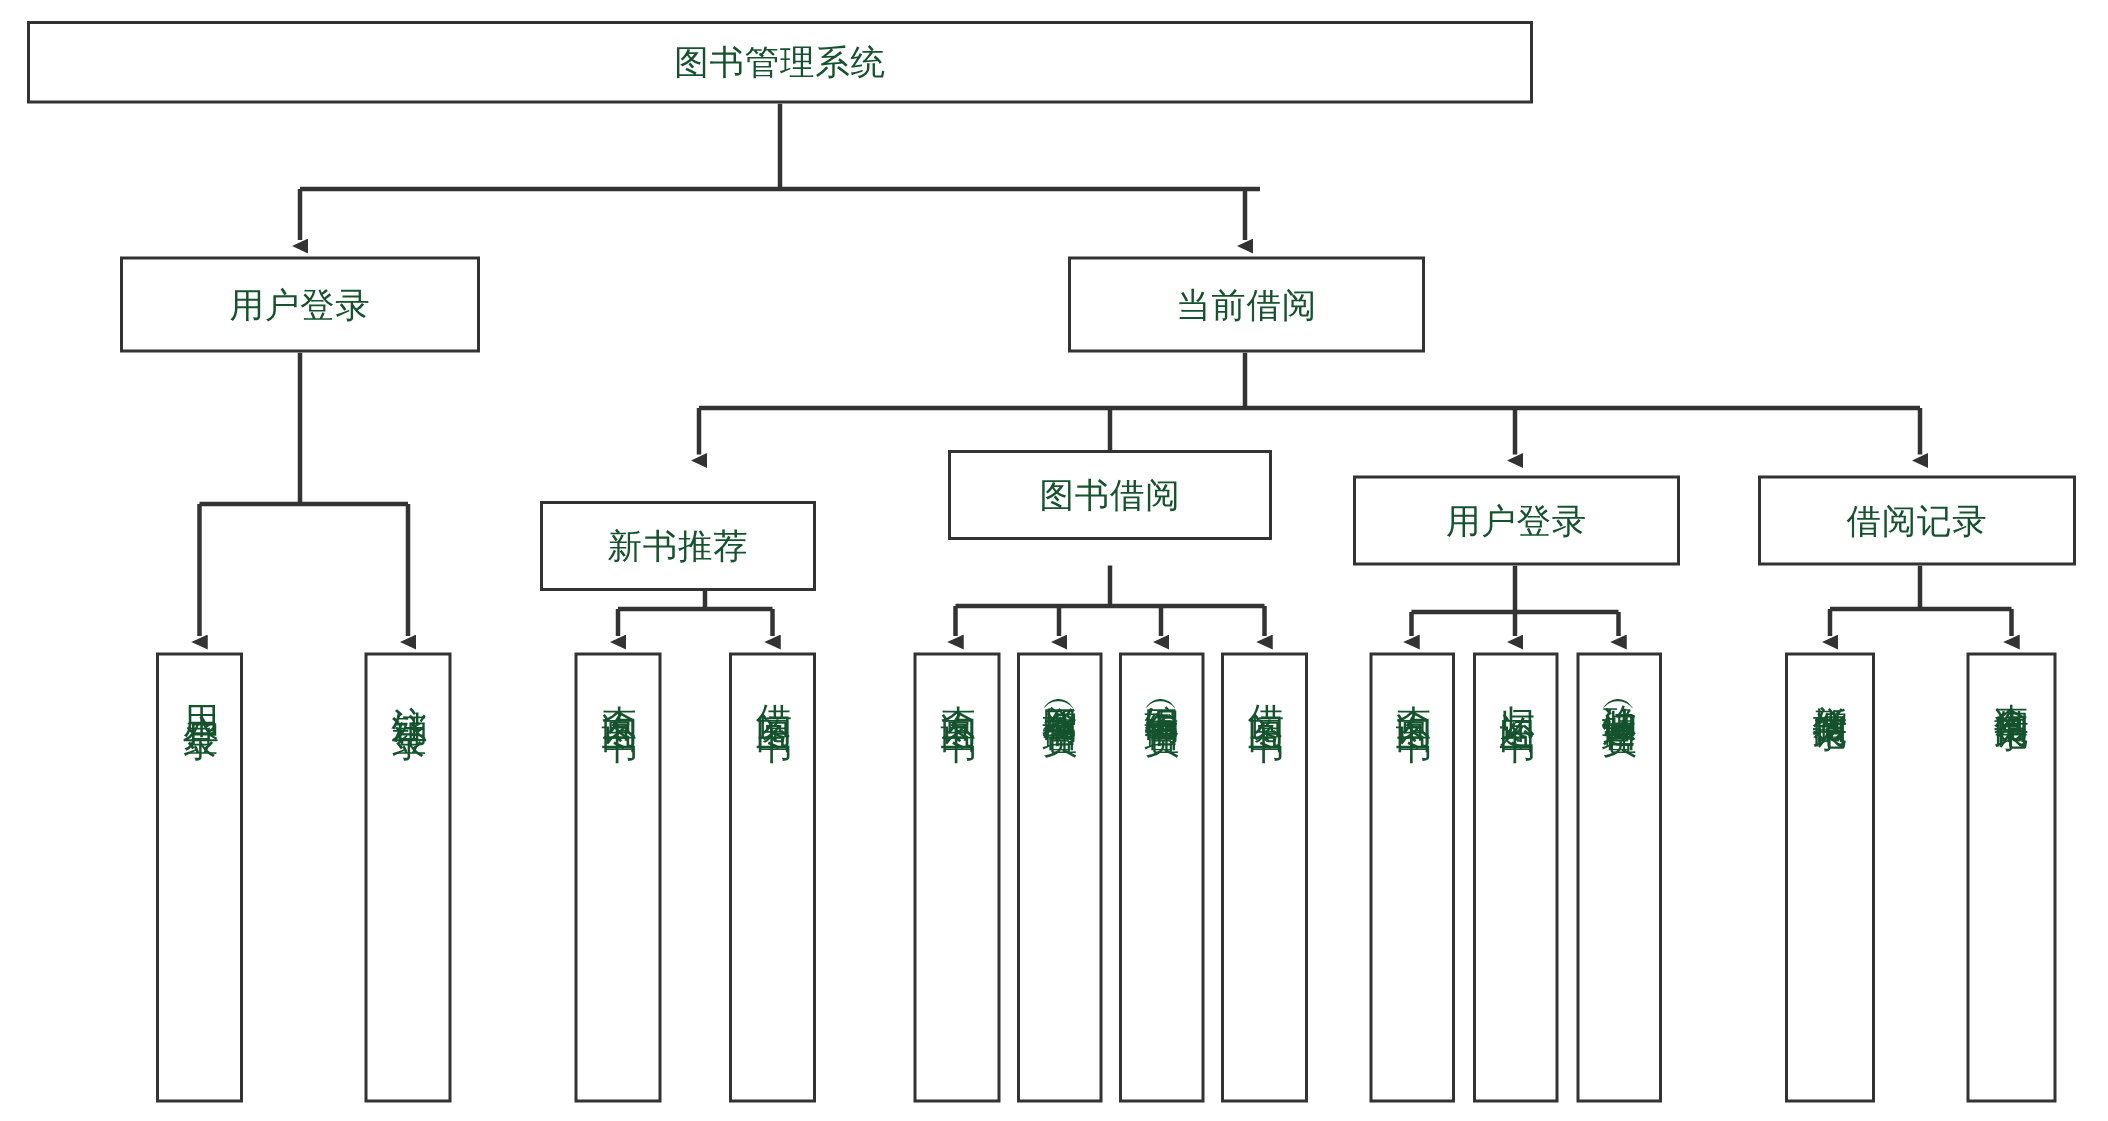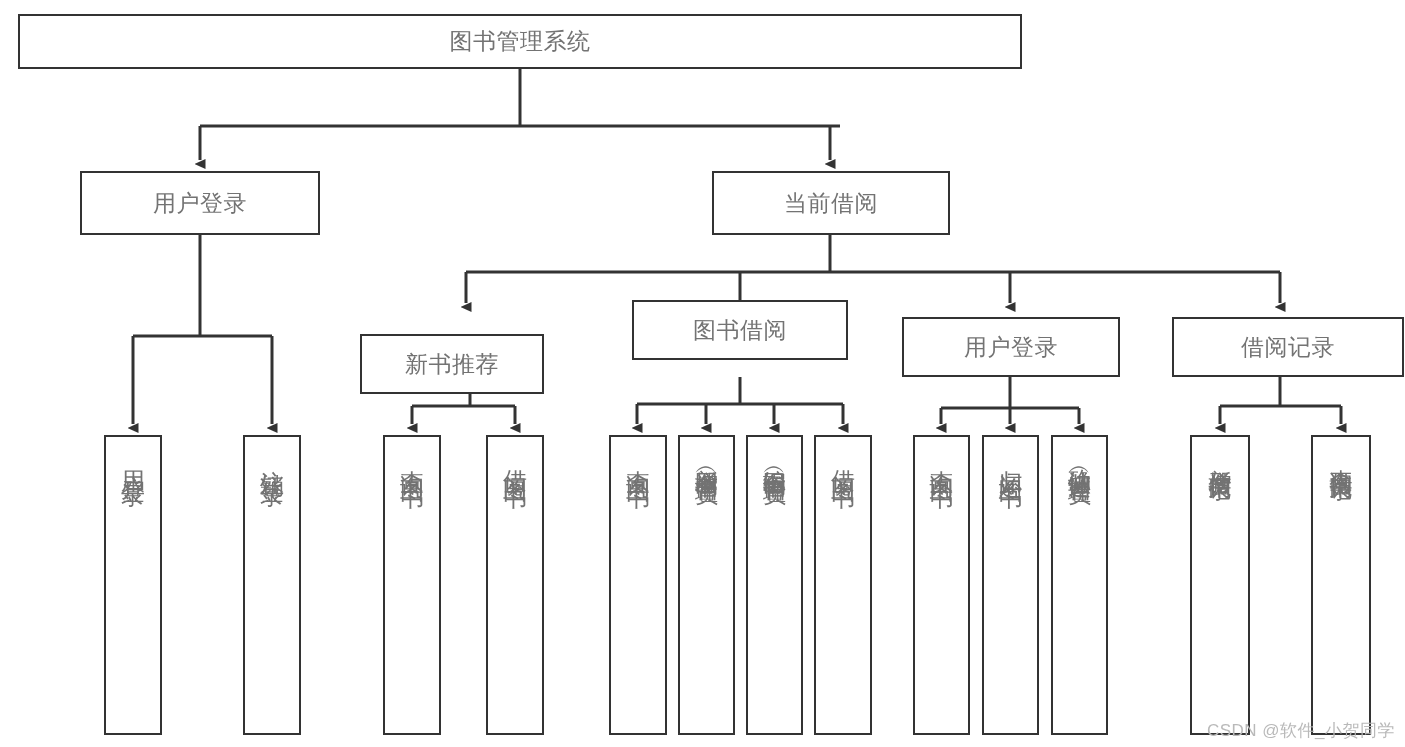--- a/index.html
+++ b/index.html
@@ -28,21 +28,21 @@
     position: absolute;
     box-sizing: border-box;
     background: #ffffff;
     border: 2px solid #333333;
     display: flex;
     align-items: center;
     justify-content: center;
     z-index: 2;
   }
   .node-label {
-    color: #737373;
+    color: #14532d;
     line-height: 1.05;
     text-align: left;
     white-space: nowrap;
   }
   
   .h-node .node-label {
     font-size: 23px;
     letter-spacing: 0.5px;
   }
   
@@ -141,21 +141,21 @@
 
   <div class="node h-node" style="left:360px; top:334px; width:184px; height:60px;">
     <span class="node-label">新书推荐</span>
   </div>
   <div class="node h-node" style="left:632px; top:300px; width:216px; height:60px;">
     <span class="node-label">图书借阅</span>
   </div>
   <div class="node h-node" style="left:902px; top:317px; width:218px; height:60px;">
     <span class="node-label">用户登录</span>
   </div>
-  <div class="node h-node" style="left:1172px; top:317px; width:232px; height:60px;">
+  <div class="node h-node" style="left:1172px; top:317px; width:212px; height:60px;">
     <span class="node-label">借阅记录</span>
   </div>
 
   <div class="node v-node" style="left:104px; top:435px; width:58px; height:300px;">
     <span class="node-label">用户登录</span>
   </div>
   <div class="node v-node" style="left:243px; top:435px; width:58px; height:300px;">
     <span class="node-label">注销登录</span>
   </div>
 
@@ -189,15 +189,14 @@
     <span class="node-label">确认归还（管理员）</span>
   </div>
 
   <div class="node v-node tall" style="left:1190px; top:435px; width:60px; height:300px;">
     <span class="node-label">新增借阅记录</span>
   </div>
   <div class="node v-node tall" style="left:1311px; top:435px; width:60px; height:300px;">
     <span class="node-label">查询借阅记录</span>
   </div>
 
-  <div id="watermark">CSDN @软件_小贺同学</div>
 
 </div>
 
 </body></html>

